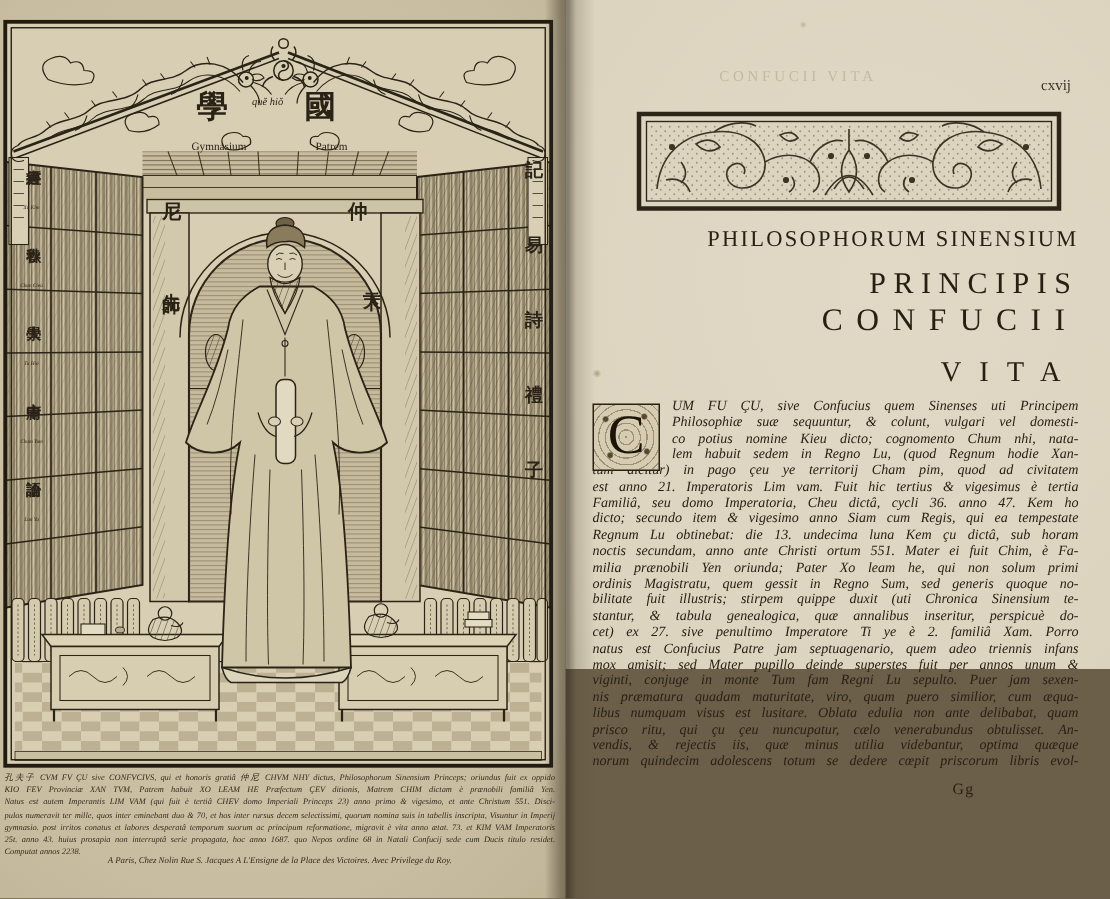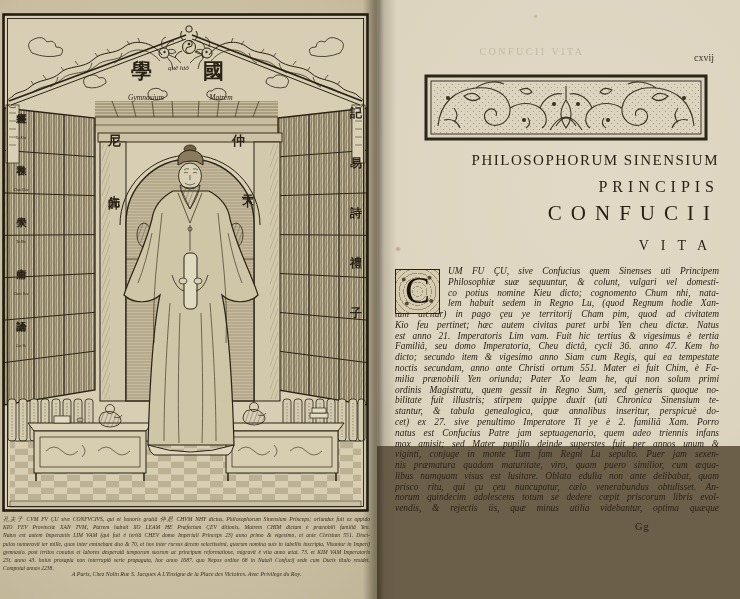--- a/index.html
+++ b/index.html
@@ -9,21 +9,21 @@
 
   
   #left-page{left:0;top:0;width:377px;height:599px;
     background:radial-gradient(120% 100% at 45% 45%, #d2c8ac 0%, #c8bda0 55%, #b3a788 100%);}
   #engraving{left:2px;top:13px;width:367px;height:499px;}
   #engraving svg{display:block;width:100%;height:100%;}
   .etext{position:absolute;color:#2b2216;line-height:1;}
   .cjk-big{font-size:21px;font-weight:bold;}
   .cjk-mid{font-size:13px;font-weight:bold;}
   .cjk-vert{writing-mode:vertical-rl;text-orientation:upright;font-size:12px;font-weight:bold;letter-spacing:2px;}
-  .lat-ital{font-style:italic;font-size:7.5px;}
+  .lat-ital{font-size:7.5px;}
   .lat-tiny{font-style:italic;font-size:7px;}
   #left-shelf-labels{left:4px;top:92px;width:30px;}
   .lshelf-label{height:52px;}
   .lshelf-chars{display:block;writing-mode:vertical-rl;text-orientation:upright;font-size:10px;font-weight:bold;height:30px;margin:0 auto;}
   .lshelf-roman{display:block;font-size:3.5px;font-style:italic;text-align:center;margin-top:1px;}
   #right-shelf-labels{left:344px;top:92px;width:20px;text-align:center;}
   .rshelf-char{height:50px;font-size:12px;font-weight:bold;}
   
   #caption{left:3px;top:515px;width:367px;font-style:italic;color:#342b1d;}
   .caption-line{font-size:5.6px;line-height:8.2px;white-space:nowrap;text-align:justify;text-align-last:justify;overflow:hidden;}
@@ -36,23 +36,23 @@
 
   
   #right-page{left:377px;top:0;width:363px;height:446px;
     background:radial-gradient(125% 120% at 58% 42%, #e1d9c5 0%, #dcd4bf 55%, #cdc4aa 100%);}
   #show-through{left:70px;top:46px;width:170px;text-align:center;font-size:10px;
     letter-spacing:2.5px;color:rgba(92,80,58,.22);filter:blur(.5px);}
   #page-number{right:26px;top:52px;font-size:10px;color:#3a3124;}
   #headpiece{left:47px;top:74px;width:284px;height:67px;}
   .title{left:18px;width:324px;text-align:right;color:#271f12;white-space:nowrap;}
   #title-1{top:152px;font-size:15px;letter-spacing:1.5px;}
-  #title-2{top:178px;font-size:16px;letter-spacing:5px;}
+  #title-2{top:178px;font-size:20px;letter-spacing:5px;}
   #title-3{top:201px;font-size:21px;letter-spacing:9px;}
-  #title-4{top:238px;font-size:14px;letter-spacing:12px;}
+  #title-4{top:238px;font-size:19px;letter-spacing:12px;}
   #body-block{left:18px;top:266px;width:324px;color:#2a2115;}
   .body-line{font-style:italic;font-size:9.4px;line-height:10.78px;white-space:nowrap;
     text-align:justify;text-align-last:justify;overflow:hidden;}
   .body-line:nth-child(-n+4){margin-left:53px;}
   #drop-cap{left:18px;top:269px;width:45px;height:45px;border:1.2px solid #2a2113;
     box-sizing:border-box;background-color:#d5ccb1;
     background-image:
       radial-gradient(circle at 18% 22%, #57492f 0 1.4px, transparent 2.4px),
       radial-gradient(circle at 78% 18%, #57492f 0 1.4px, transparent 2.4px),
       radial-gradient(circle at 25% 78%, #57492f 0 1.4px, transparent 2.4px),
@@ -320,21 +320,21 @@
         </g>
 
         <rect x="1.5" y="1.5" width="364" height="496" fill="none" stroke="#221b10" stroke-width="2.6"></rect>
         <rect x="5.5" y="5.5" width="356" height="488" fill="none" stroke="#221b10" stroke-width=".9"></rect>
       </svg>
 
       <span class="etext cjk-big abs" style="left:129px;top:48px;">學</span>
       <span class="etext lat-tiny abs" style="left:166px;top:52px;">quĕ hiŏ</span>
       <span class="etext cjk-big abs" style="left:201px;top:48px;">國</span>
       <span class="etext lat-ital abs" style="left:112px;top:81px;width:64px;text-align:center;">Gymnasium</span>
-      <span class="etext lat-ital abs" style="left:194px;top:81px;width:50px;text-align:center;">Matrem</span>
+      <span class="etext lat-ital abs" style="left:194px;top:81px;width:50px;text-align:center;">Patrem</span>
       <span class="etext cjk-mid abs" style="left:106px;top:121px;">尼</span>
       <span class="etext cjk-mid abs" style="left:230px;top:121px;">仲</span>
       <span class="etext cjk-vert abs" style="left:106px;top:172px;">先師</span>
       <span class="etext cjk-vert abs" style="left:240px;top:172px;">天下</span>
       <div id="left-shelf-labels" class="abs">
           <div class="lshelf-label">
             <span class="lshelf-chars">書經</span>
             <span class="lshelf-roman">Xu Kim</span>
           </div>
           <div class="lshelf-label">
@@ -417,38 +417,38 @@
     <div id="title-2" class="abs title">PRINCIPIS</div>
     <div id="title-3" class="abs title">CONFUCII</div>
     <div id="title-4" class="abs title">VITA</div>
 
     <div id="body-block" class="abs">
         <div class="body-line">UM FU ÇU, sive Confucius quem Sinenses uti Principem</div>
         <div class="body-line">Philosophiæ suæ sequuntur, &amp; colunt, vulgari vel domesti-</div>
         <div class="body-line">co potius nomine Kieu dicto; cognomento Chum nhi, nata-</div>
         <div class="body-line">lem habuit sedem in Regno Lu, (quod Regnum hodie Xan-</div>
         <div class="body-line">tum dicitur) in pago çeu ye territorij Cham pim, quod ad civitatem</div>
-        <div class="body-line">Kio feu pertinet; hæc autem civitas paret urbi Yen cheu dictæ. Natus</div>
         <div class="body-line">est anno 21. Imperatoris Lim vam. Fuit hic tertius &amp; vigesimus è tertia</div>
         <div class="body-line">Familiâ, seu domo Imperatoria, Cheu dictâ, cycli 36. anno 47. Kem ho</div>
         <div class="body-line">dicto; secundo item &amp; vigesimo anno Siam cum Regis, qui ea tempestate</div>
+        <div class="body-line">Regnum Lu obtinebat: die 13. undecima luna Kem çu dictâ, sub horam</div>
         <div class="body-line">noctis secundam, anno ante Christi ortum 551. Mater ei fuit Chim, è Fa-</div>
         <div class="body-line">milia prænobili Yen oriunda; Pater Xo leam he, qui non solum primi</div>
         <div class="body-line">ordinis Magistratu, quem gessit in Regno Sum, sed generis quoque no-</div>
         <div class="body-line">bilitate fuit illustris; stirpem quippe duxit (uti Chronica Sinensium te-</div>
         <div class="body-line">stantur, &amp; tabula genealogica, quæ annalibus inseritur, perspicuè do-</div>
         <div class="body-line">cet) ex 27. sive penultimo Imperatore Ti ye è 2. familiâ Xam. Porro</div>
         <div class="body-line">natus est Confucius Patre jam septuagenario, quem adeo triennis infans</div>
         <div class="body-line">mox amisit; sed Mater pupillo deinde superstes fuit per annos unum &amp;</div>
         <div class="body-line">viginti, conjuge in monte Tum fam Regni Lu sepulto. Puer jam sexen-</div>
         <div class="body-line">nis præmatura quadam maturitate, viro, quam puero similior, cum æqua-</div>
         <div class="body-line">libus numquam visus est lusitare. Oblata edulia non ante delibabat, quam</div>
         <div class="body-line">prisco ritu, qui çu çeu nuncupatur, cælo venerabundus obtulisset. An-</div>
+        <div class="body-line">vendis, &amp; rejectis iis, quæ minus utilia videbantur, optima quæque</div>
         <div class="body-line">norum quindecim adolescens totum se dedere cœpit priscorum libris evol-</div>
-        <div class="body-line">vendis, &amp; rejectis iis, quæ minus utilia videbantur, optima quæque</div>
       </div>
     <div id="drop-cap" class="abs">C</div>
     <div id="signature" class="abs">Gg</div>
 
     <div class="stain abs" style="left:18px;top:246px;width:6px;height:6px;opacity:.55;"></div>
     <div class="stain abs" style="left:156px;top:14px;width:5px;height:5px;opacity:.35;"></div>
   </div>
 
   <div id="gutter" class="abs"></div>
 </div>

